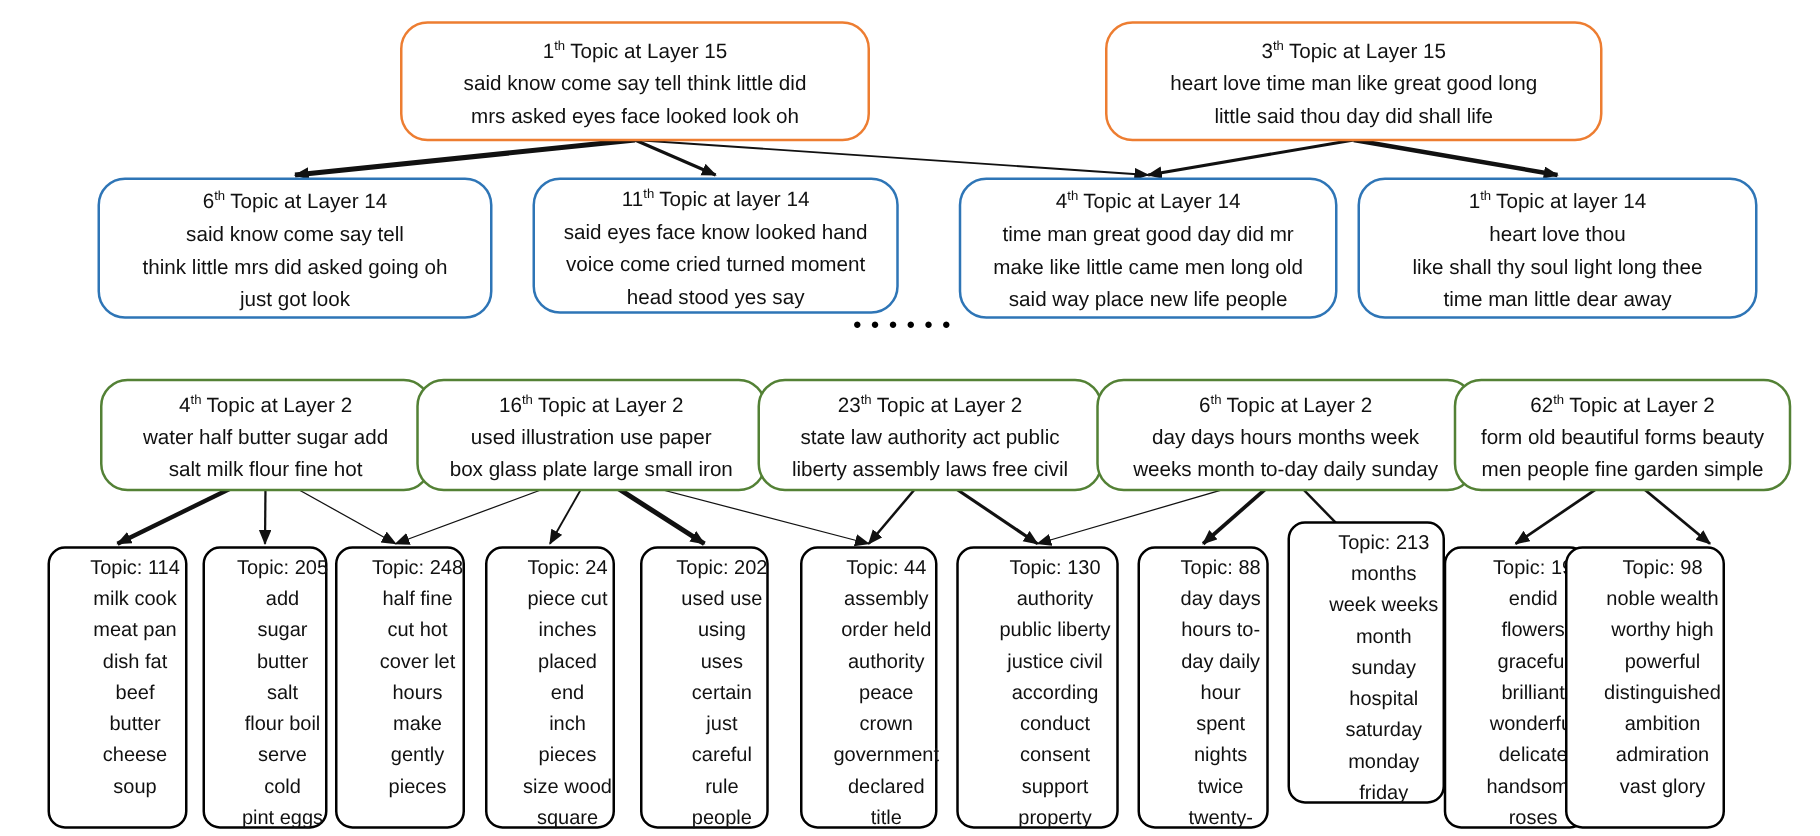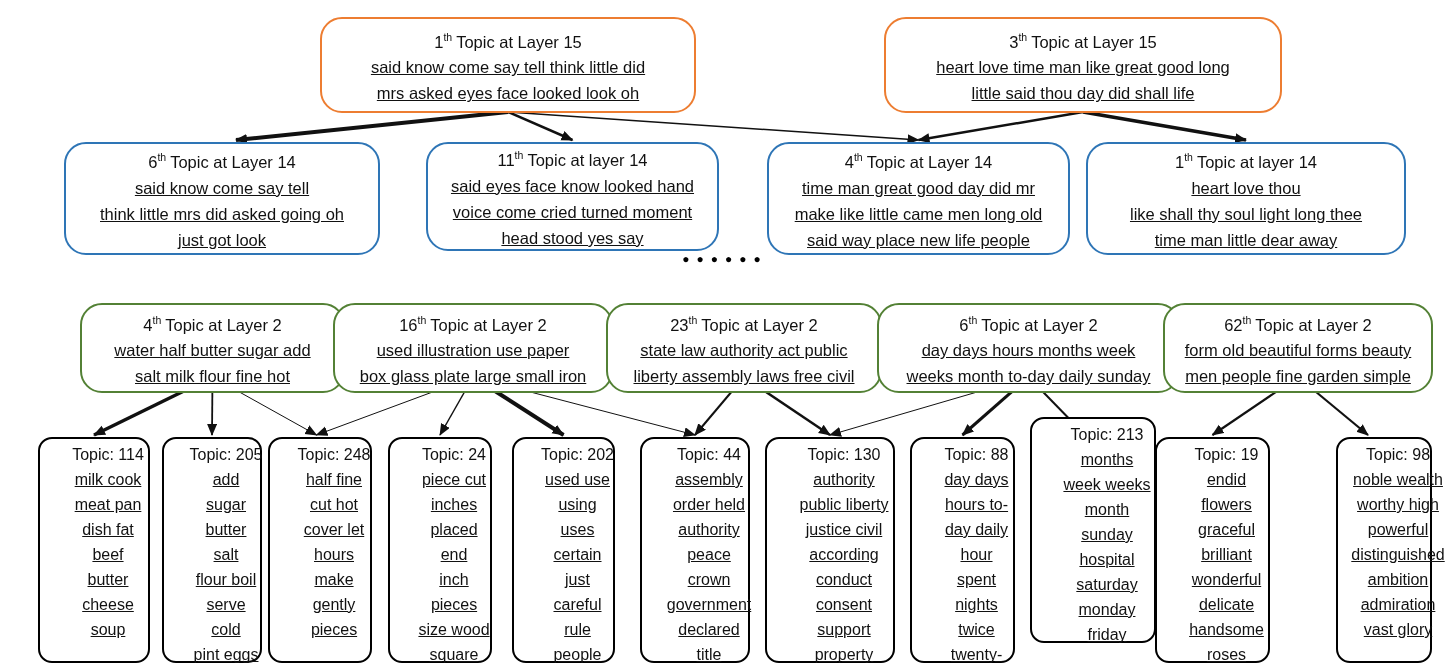--- a/index.html
+++ b/index.html
@@ -8,21 +8,21 @@
     font-family:"Liberation Sans",sans-serif;color:#111;overflow:hidden;
   }
   #edge-layer{position:absolute;left:0;top:0;width:1456px;height:669px;pointer-events:none;}
   .node{
     position:absolute;background:#fff;border:2px solid #000;border-radius:22px;
     display:flex;flex-direction:column;justify-content:center;align-items:center;
     text-align:center;box-sizing:border-box;
   }
   .node .title{font-size:16.5px;line-height:26px;white-space:nowrap;}
   .node .title sup{font-size:10.5px;margin-right:4px;}
-  .node .words{font-size:16.5px;line-height:26px;white-space:pre-line;text-decoration:underline;}
+  .node .words{font-size:16.5px;line-height:26px;white-space:pre-line;}
   .orange{border-color:#ED7D31;}
   .blue{border-color:#2E75B6;}
   .green{border-color:#538135;margin-top:15px;}
   .leaf{
     border-color:#000;border-radius:14px;justify-content:flex-start;
     padding-top:3px;
     padding-left:28px;
   }
   .leaf .title,.leaf .words{font-size:16px;line-height:25px;}
   .dots{
@@ -67,21 +67,21 @@
     <div class="words">said know come say tell think little did
 mrs asked eyes face looked look oh</div>
   </div>
 
   <div class="node orange" style="left:884px;top:17px;width:398px;height:96px">
     <div class="title"><span>3</span><sup>th</sup><span>Topic at Layer 15</span></div>
     <div class="words">heart love time man like great good long
 little said thou day did shall life</div>
   </div>
 
-  <div class="node blue" style="left:64px;top:142px;width:316px;height:113px">
+  <div class="node blue" style="left:78px;top:142px;width:316px;height:113px">
     <div class="title"><span>6</span><sup>th</sup><span>Topic at Layer 14</span></div>
     <div class="words">said know come say tell
 think little mrs did asked going oh
 just got look</div>
   </div>
 
   <div class="node blue" style="left:426px;top:142px;width:293px;height:109px">
     <div class="title"><span>11</span><sup>th</sup><span>Topic at layer 14</span></div>
     <div class="words">said eyes face know looked hand
 voice come cried turned moment
@@ -236,21 +236,21 @@
     <div class="words">endid flowers
 graceful
 brilliant
 wonderful
 delicate
 handsome
 roses
 magnificent</div>
   </div>
 
-  <div class="node leaf" style="left:1336px;top:437px;width:96px;height:226px">
+  <div class="node leaf" style="left:1252px;top:437px;width:128px;height:226px">
     <div class="title">Topic: 98</div>
     <div class="words">noble wealth
 worthy high
 powerful
 distinguished
 ambition
 admiration
 vast glory</div>
   </div>
 

